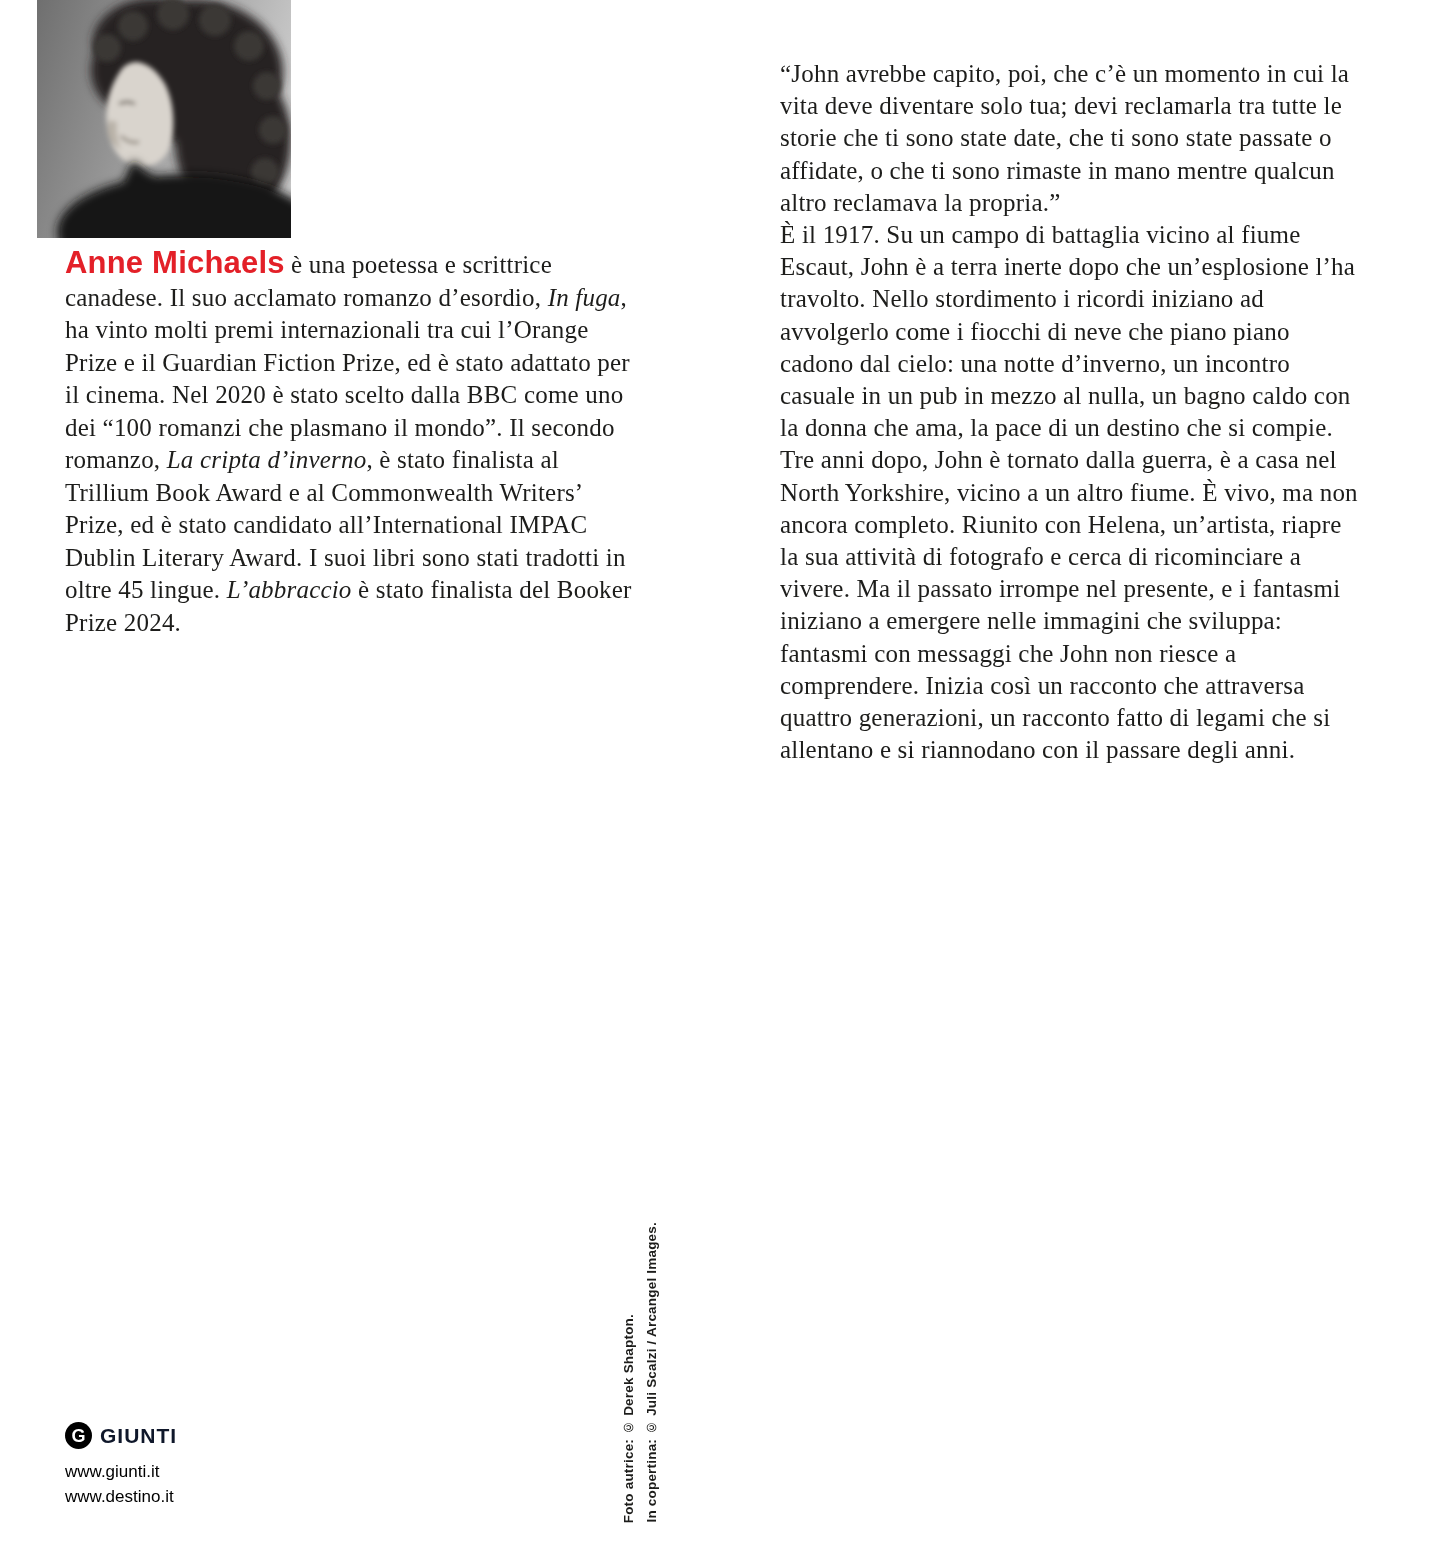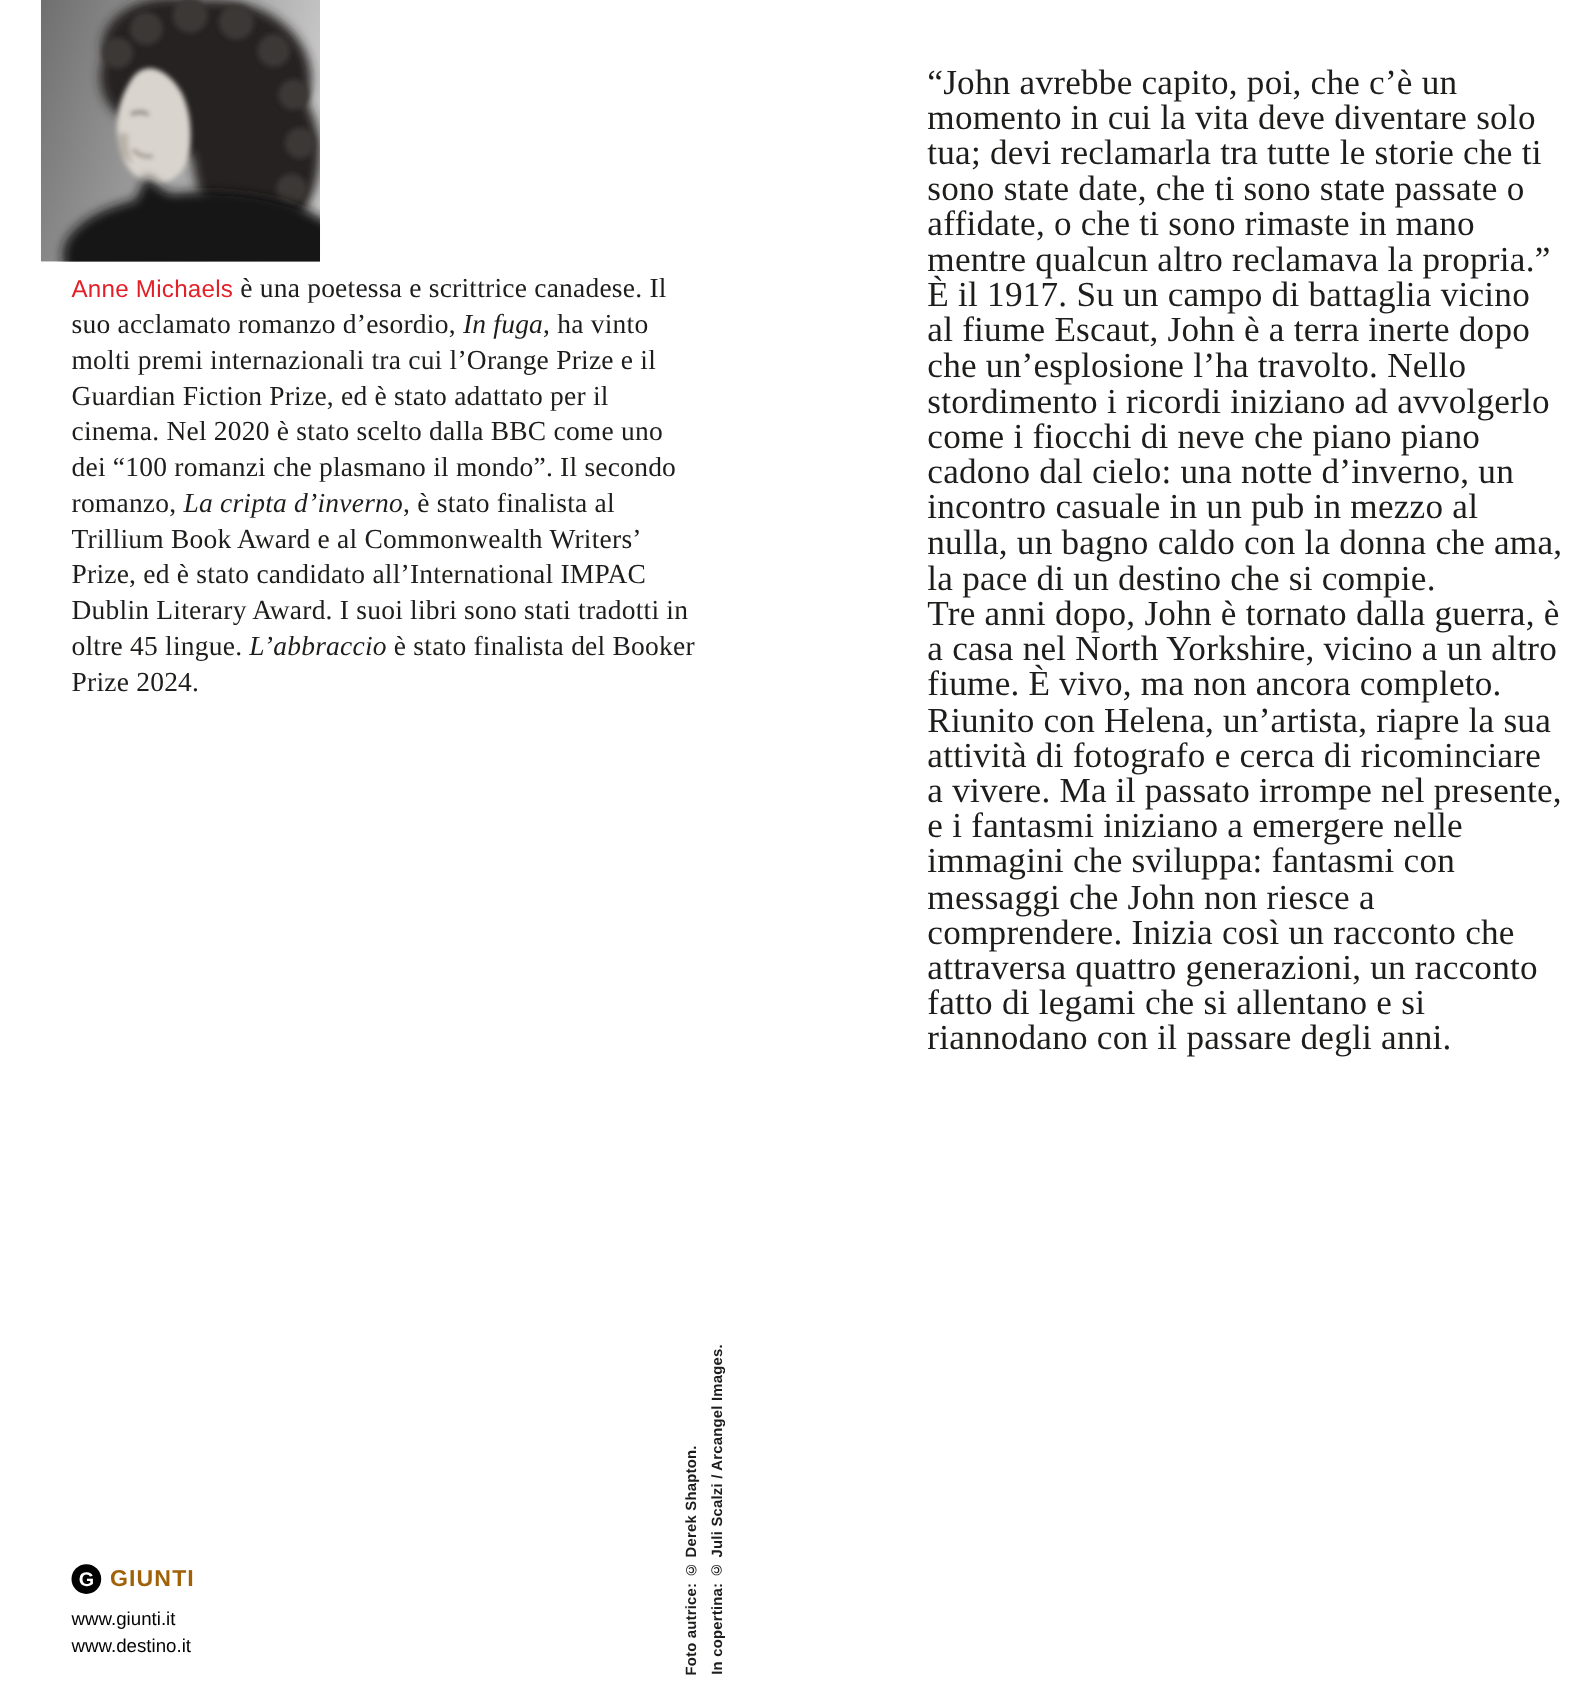--- a/index.html
+++ b/index.html
@@ -30,33 +30,33 @@
     left: 65px;
     top: 247px;
     width: 572px;
     font-size: 25px;
     line-height: 32.5px;
     letter-spacing: 0.2px;
     margin: 0;
   }
   .author-name {
     font-family: "Liberation Sans", sans-serif;
-    font-weight: normal;
-    font-size: 22px;
+    font-weight: bold;
+    font-size: 31px;
     color: #e32028;
   }
   .book-title { font-style: italic; margin-top: 43px; }
 
   
   .synopsis {
     position: absolute;
-    left: 843px;
+    left: 780px;
     top: 58px;
     width: 578px;
-    font-size: 32px;
+    font-size: 25px;
     line-height: 32.2px;
     letter-spacing: 0.2px;
   }
   .synopsis p { margin: 0; }
 
   
   .credit {
     position: absolute;
     bottom: 30px;
     writing-mode: vertical-rl;
@@ -94,21 +94,21 @@
     font-size: 18px;
     display: flex;
     align-items: center;
     justify-content: center;
     line-height: 1;
   }
   .logo-text {
     font-weight: bold;
     font-size: 21px;
     letter-spacing: 1px;
-    color: #a16207;
+    color: #0f172a;
   }
   .urls {
     font-weight: normal;
     font-size: 17px;
     line-height: 25px;
     color: #000000;
   }
 </style>
 </head>
 <body>

